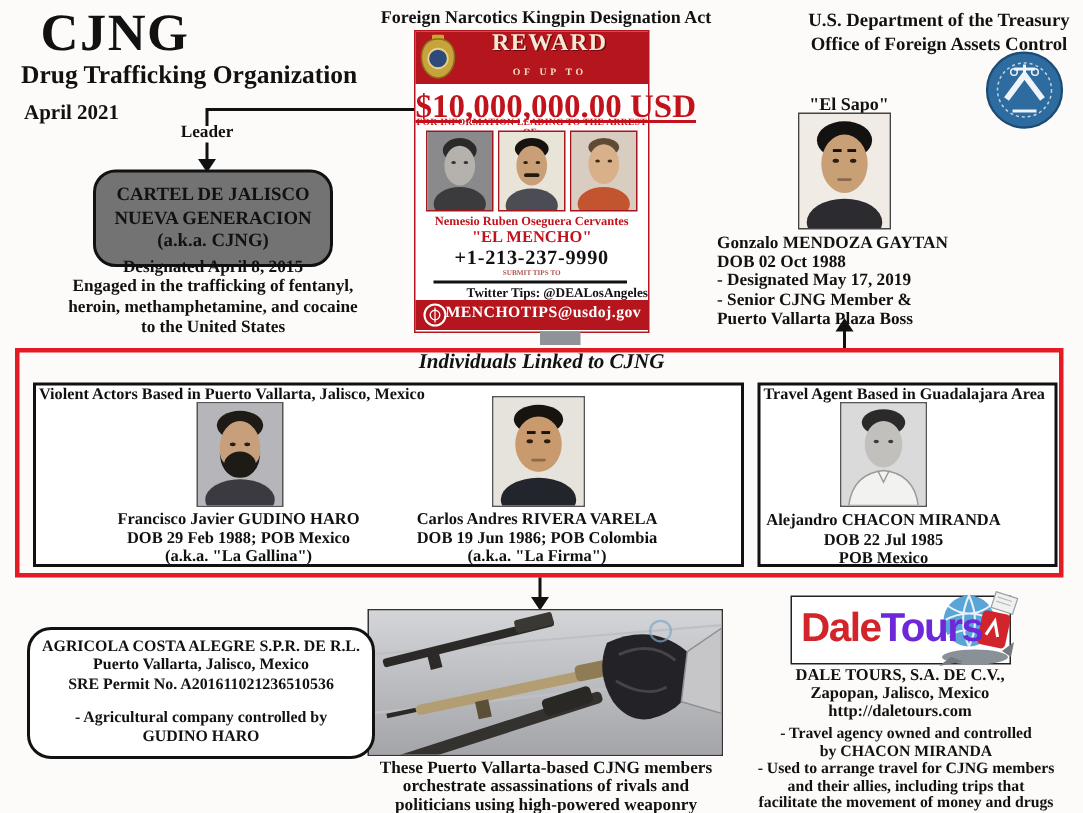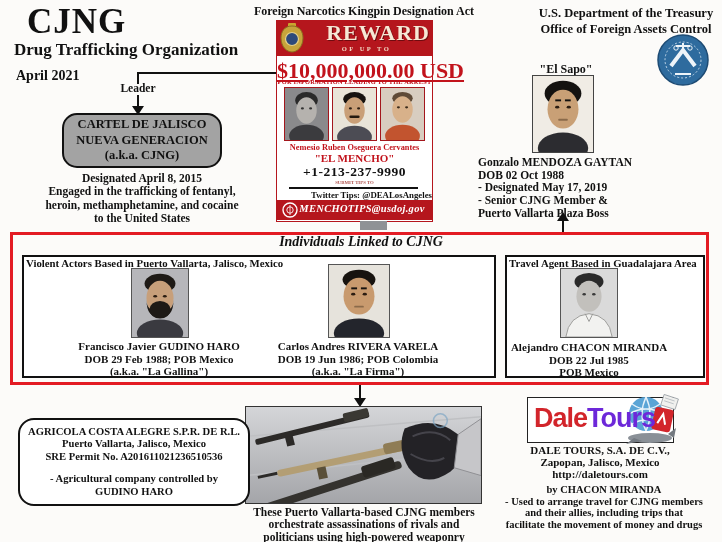--- a/index.html
+++ b/index.html
@@ -12,42 +12,42 @@
   .subtitle{left:14px;top:40px;font-size:17px;font-weight:bold;}
   .date{left:16px;top:68px;font-size:14px;font-weight:bold;}
   .kingpin{left:234px;top:4px;width:260px;font-size:12px;font-weight:bold;text-align:center;white-space:nowrap;}
   .treasury{left:535px;top:6px;width:182px;font-size:12.5px;font-weight:bold;text-align:center;line-height:1.25;}
   
   .ln{background:#111;}
   .tri-down{width:0;height:0;border-left:6px solid transparent;border-right:6px solid transparent;border-top:9px solid #111;}
   .tri-up{width:0;height:0;border-left:6px solid transparent;border-right:6px solid transparent;border-bottom:9px solid #111;}
   .leader{left:108px;top:82px;width:60px;text-align:center;font-size:11.5px;font-weight:bold;}
   
-  .cartelbox{left:62px;top:113px;width:160px;height:55px;border:2.5px solid #111;border-radius:15px;
+  .cartelbox{left:62px;top:113px;width:160px;height:65px;border:2.5px solid #111;border-radius:15px;
              display:flex;flex-direction:column;justify-content:center;align-items:center;
-             font-size:12.5px;font-weight:bold;line-height:1.25;text-align:center;background:#a3a3a3;box-sizing:border-box;}
+             font-size:12.5px;font-weight:bold;line-height:1.25;text-align:center;background:#737373;box-sizing:border-box;}
   .cartelnotes{left:14px;top:172px;width:256px;text-align:center;font-size:11.5px;font-weight:bold;line-height:1.16;}
   
   .poster{left:276px;top:20px;width:157px;height:202px;background:#fff;border:1.5px solid #b5161d;box-sizing:border-box;}
   .pband1{left:0;top:0;width:100%;height:35px;background:#b5161d;}
-  .preward{left:26px;top:-1px;width:127px;text-align:right;font-size:22px;font-weight:bold;color:#f6e8d5;
+  .preward{left:26px;top:-1px;width:127px;text-align:center;font-size:16px;font-weight:bold;color:#f6e8d5;
            letter-spacing:1px;text-shadow:1px 1px 0 #6f0b0f;}
   .pofupto{left:26px;top:24px;width:127px;text-align:center;font-size:6.5px;color:#f3d9c4;letter-spacing:2.5px;font-weight:bold;}
   .pamount{left:0;top:37px;width:100%;text-align:center;font-size:22px;font-weight:bold;color:#c2131c;white-space:nowrap;text-decoration:underline;}
   .pforinfo{left:0;top:57px;width:100%;text-align:center;font-size:6.4px;font-weight:bold;color:#c2131c;letter-spacing:0.2px;}
   .pphotos{left:3px;top:66px;width:148px;height:54px;display:flex;justify-content:center;gap:3px;}
   .pphoto{width:45px;height:54px;border:1.5px solid #a3161c;box-sizing:border-box;}
   .pname{left:0;top:122px;width:100%;text-align:center;font-size:8.3px;font-weight:bold;color:#c2131c;}
   .palias{left:0;top:131px;width:100%;text-align:center;font-size:11px;font-weight:bold;color:#c2131c;}
   .pphone{left:0;top:143px;width:100%;text-align:center;font-size:13.5px;font-weight:bold;color:#111;letter-spacing:0.5px;}
   .psubmit{left:0;top:159px;width:100%;text-align:center;font-size:4.8px;font-weight:bold;color:#b0544f;}
   .prule{left:12px;top:166px;width:129px;height:1.5px;background:#111;}
   .ptwitter{left:0;top:169px;width:100%;text-align:right;font-size:8.8px;font-weight:bold;color:#111;}
   .pband3{left:0;top:179px;width:100%;height:20px;background:#b5161d;}
-  .pemail{left:20px;top:3px;width:130px;text-align:center;font-size:10.5px;font-weight:bold;color:#fff;letter-spacing:0.3px;font-style:italic;}
+  .pemail{left:20px;top:3px;width:130px;text-align:center;font-size:10.5px;font-weight:bold;color:#fff;letter-spacing:0.3px;}
   .postertab{left:360px;top:221px;width:27px;height:9px;background:#8f9296;}
   
   .sapoalias{left:520px;top:62px;width:92px;text-align:center;font-size:12px;font-weight:bold;}
   .sapophoto{left:532px;top:75px;width:62px;height:78px;border:1px solid #444;box-sizing:border-box;}
   .sapoinfo{left:478px;top:156px;width:176px;text-align:left;font-size:11.5px;font-weight:bold;line-height:1.1;}
   
   .linkedbox{left:10px;top:232px;width:699px;height:153px;border:3px solid #e31b23;box-sizing:border-box;background:transparent;}
   .linkedtitle{left:161px;top:234px;width:400px;text-align:center;font-size:14px;font-weight:bold;font-style:italic;}
   .innerbox{border:2px solid #111;box-sizing:border-box;background:#fff;}
   .violentbox{left:22px;top:255px;width:474px;height:123px;}
@@ -313,19 +313,20 @@
     <div class="abs daletext">
       <span class="red">Dale</span><span class="blue">Tours</span>
     </div>
   </div>
   <div class="abs daleaddr">
     <span class="line">DALE TOURS, S.A. DE C.V.,</span>
     <span class="line">Zapopan, Jalisco, Mexico</span>
     <span class="line">http://daletours.com</span>
   </div>
   <div class="abs dalenotes">
+    <span class="line">- Travel agency owned and controlled</span>
     <span class="line">by CHACON MIRANDA</span>
     <span class="line">- Used to arrange travel for CJNG members</span>
     <span class="line">and their allies, including trips that</span>
     <span class="line">facilitate the movement of money and drugs</span>
   </div>
 
 </div>
 
 </body></html>

